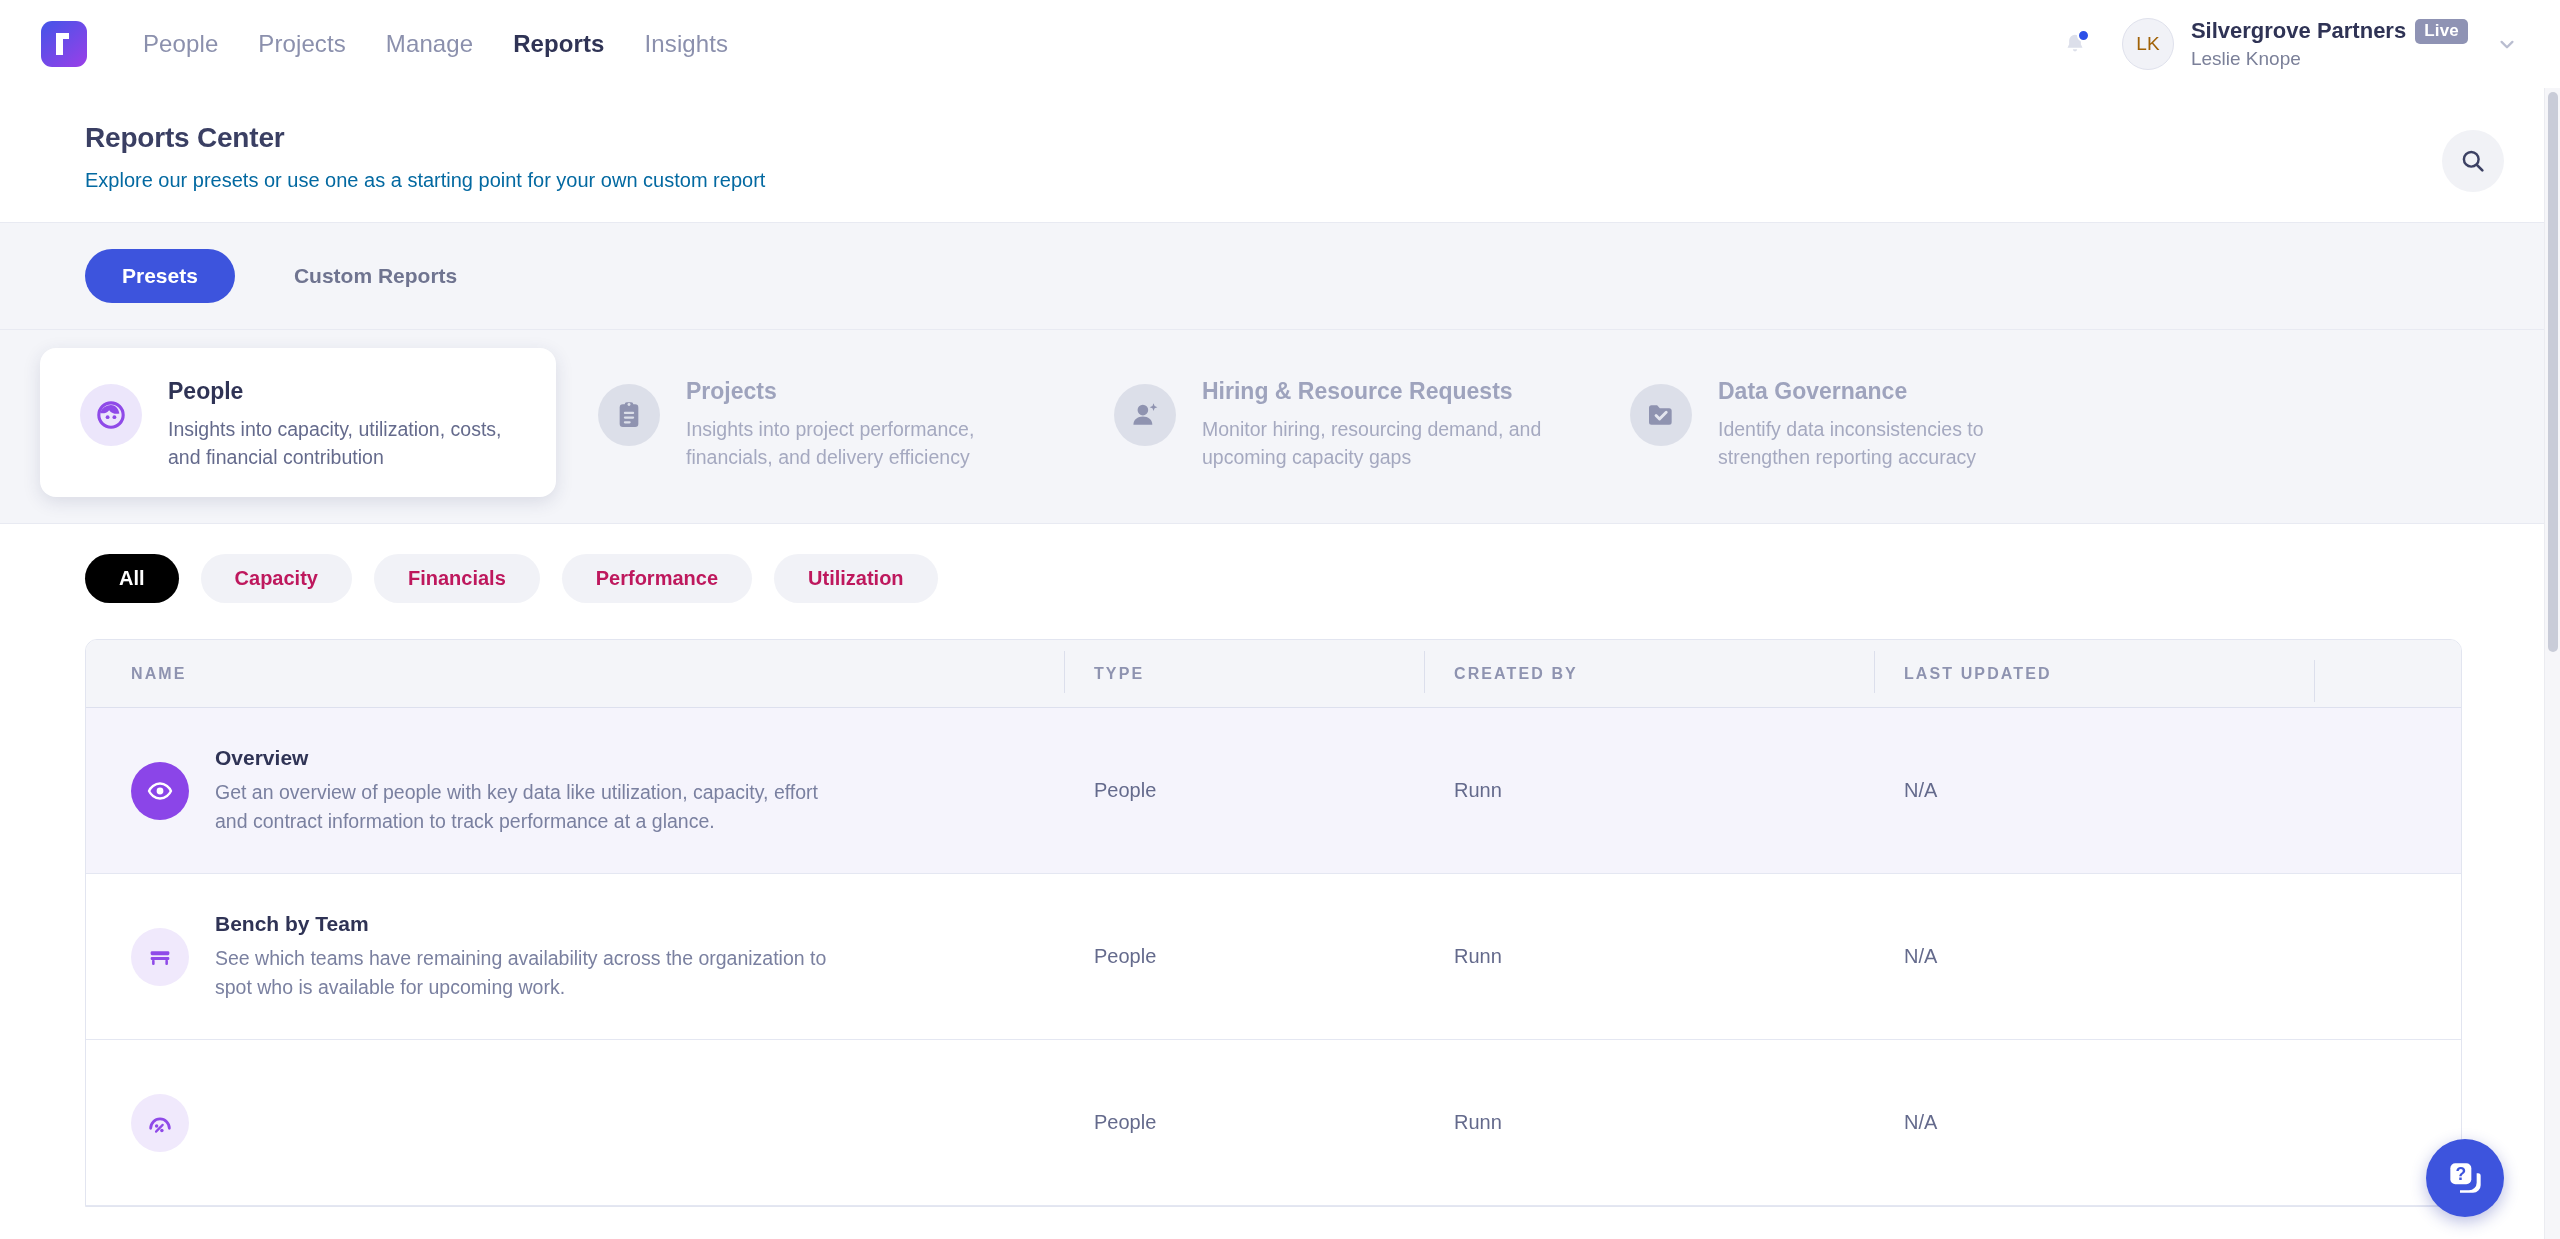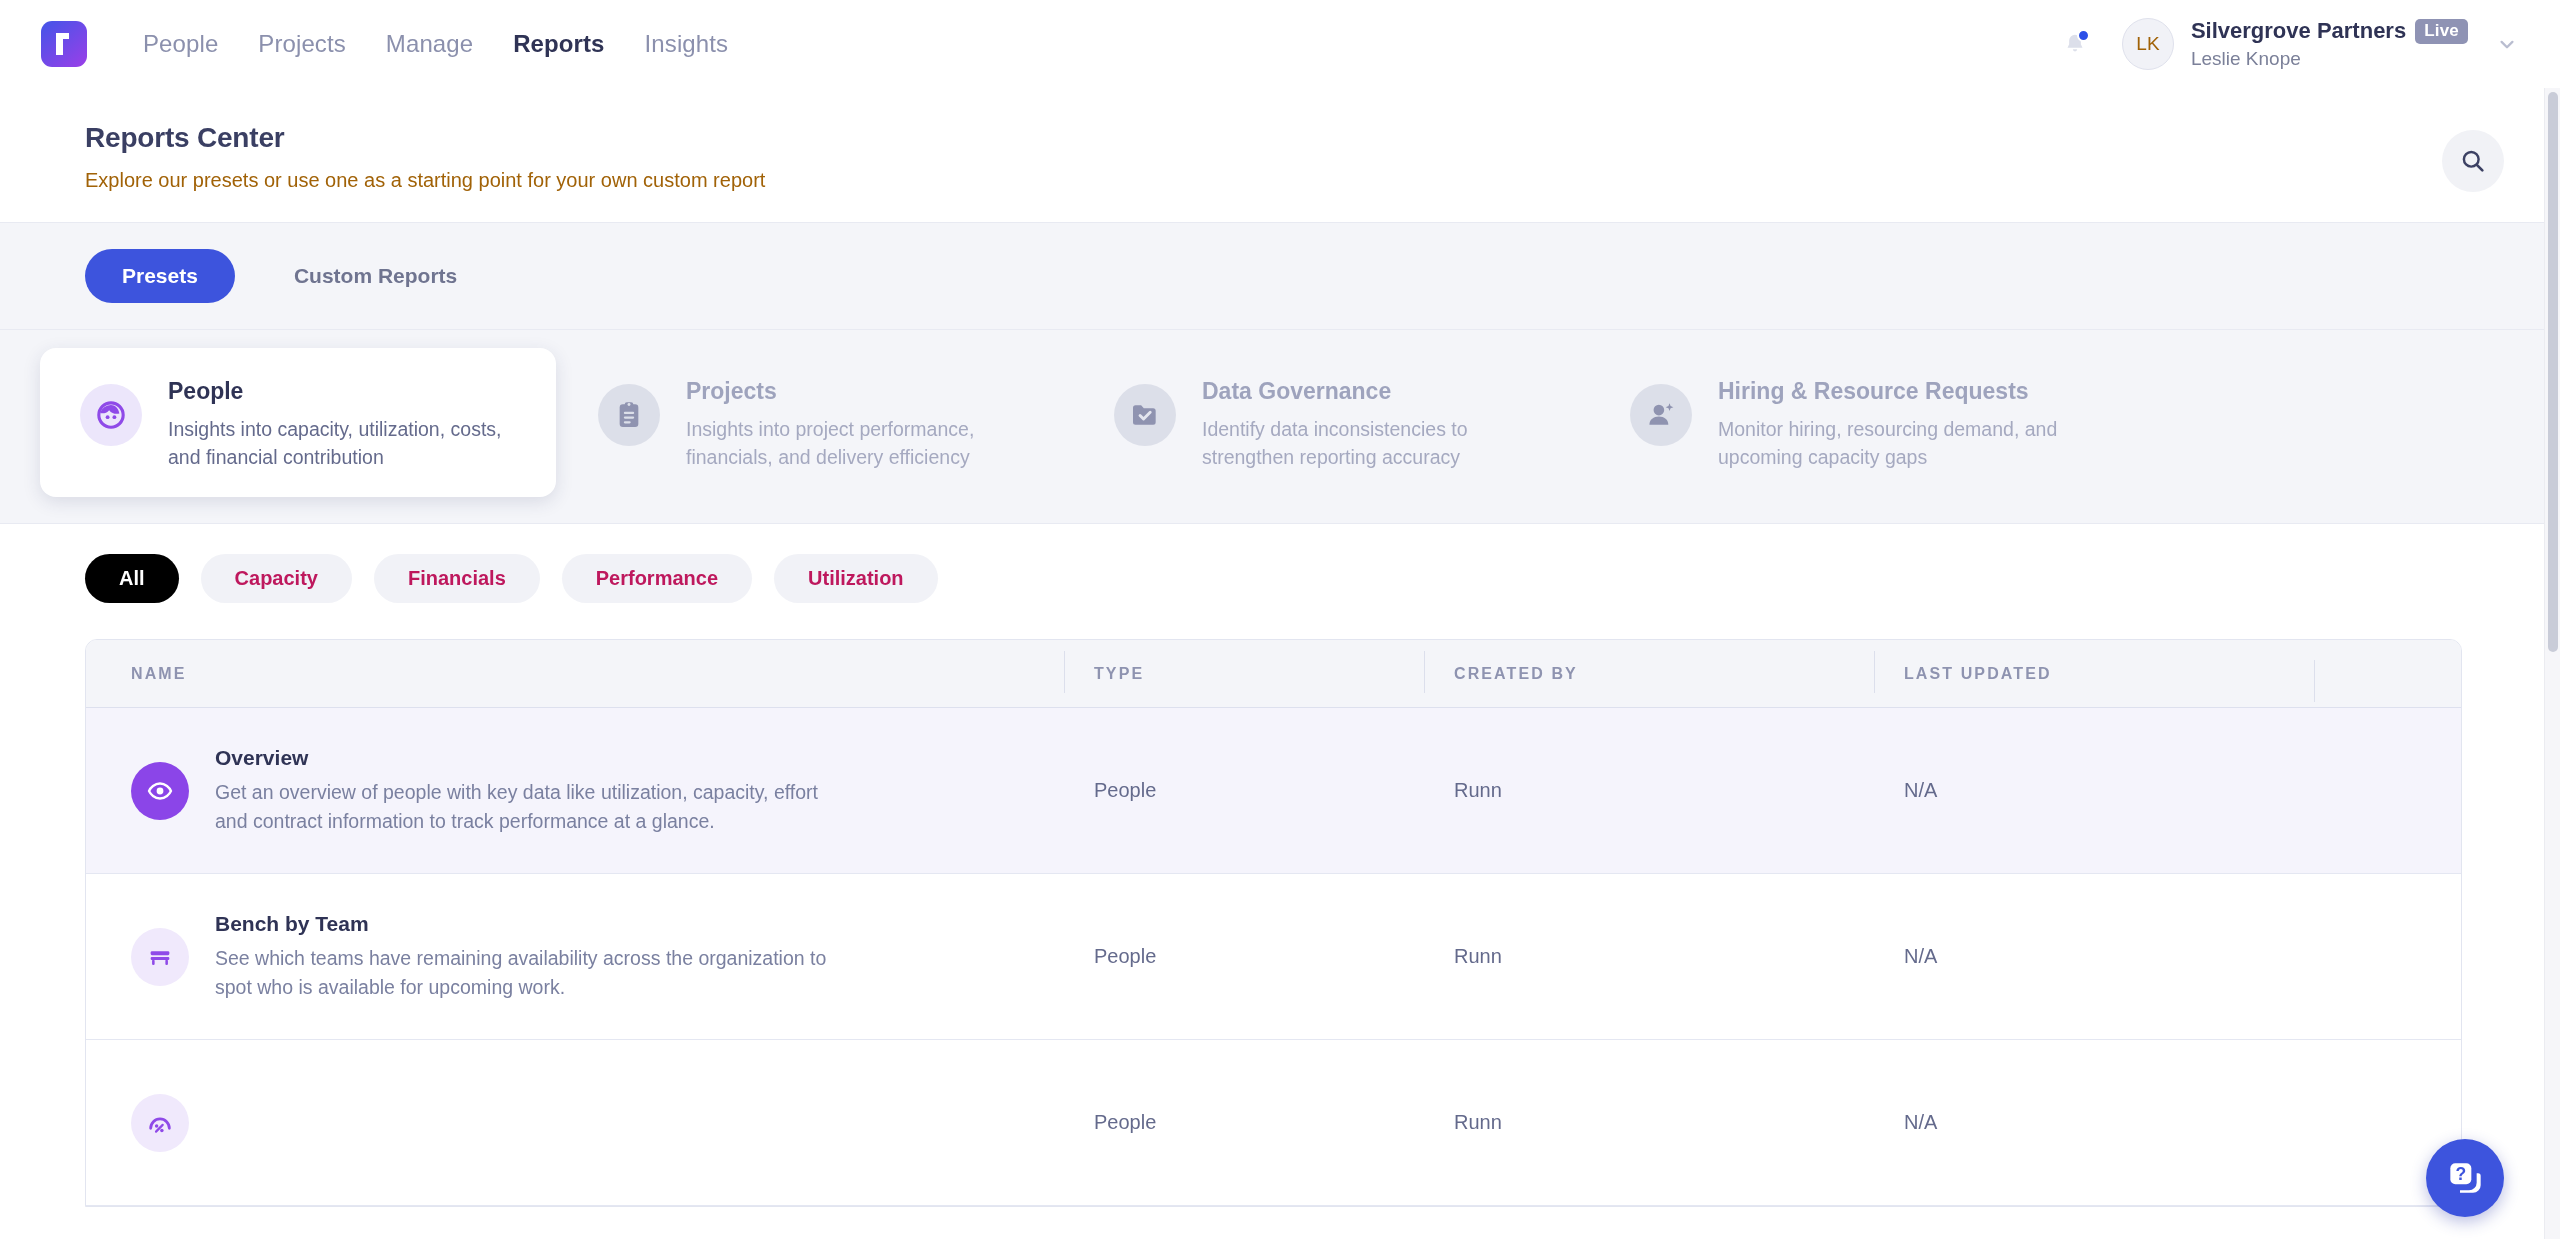--- a/index.html
+++ b/index.html
@@ -52,21 +52,21 @@
   }
   .user-name { font-size: 19px; color: #7b8099; margin-top: 2px; }
   .caret { margin-left: 26px; cursor: pointer; display:flex; align-items:center; }
 
   
   .page-head {
     padding: 34px 40px 30px 85px; position: relative;
     border-bottom: 1px solid #e8eaf2;
   }
   .page-title { font-size: 28px; font-weight: 700; color: #3a3f63; letter-spacing: -.2px; }
-  .page-sub { font-size: 20px; color: #a16207; margin-top: 15px; }
+  .page-sub { font-size: 20px; color: #0369a1; margin-top: 15px; }
   .search-btn {
     position: absolute; right: 56px; top: 42px;
     width: 62px; height: 62px; border-radius: 50%;
     background: #f1f2f6; display: flex; align-items: center; justify-content: center;
     cursor: pointer;
   }
 
   
   .tabbar {
     background: #f4f5f9; padding: 26px 40px 26px 85px;
@@ -259,41 +259,41 @@
       </div>
       <div>
         <div class="cat-title">Projects</div>
         <div class="cat-desc">Insights into project performance, financials, and delivery efficiency</div>
       </div>
     </div>
 
     <div class="cat">
       <div class="cat-icon">
         <svg width="32" height="32" viewBox="0 0 24 24">
+          <circle cx="10.4" cy="8.3" r="4" fill="#8f93b0"></circle>
+          <path d="M3.3 19.4c0-3.9 3.2-6.2 7.1-6.2s7.1 2.3 7.1 6.2z" fill="#8f93b0"></path>
+          <path d="M18.4 3.2l.8 2.1 2.1.8-2.1.8-.8 2.1-.8-2.1-2.1-.8 2.1-.8z" fill="#8f93b0"></path>
+        </svg>
+      </div>
+      <div>
+        <div class="cat-title">Hiring &amp; Resource Requests</div>
+        <div class="cat-desc">Monitor hiring, resourcing demand, and upcoming capacity gaps</div>
+      </div>
+    </div>
+
+    <div class="cat">
+      <div class="cat-icon">
+        <svg width="32" height="32" viewBox="0 0 24 24">
           <path d="M3 6.6a1.9 1.9 0 0 1 1.9-1.9h4.2l2 2.3h7a1.9 1.9 0 0 1 1.9 1.9v8.6a1.9 1.9 0 0 1-1.9 1.9H4.9A1.9 1.9 0 0 1 3 17.5z" fill="#8f93b0"></path>
           <path d="M8.3 12.4l2.6 2.6 5-5" fill="none" stroke="#e4e6ef" stroke-width="2.2" stroke-linecap="round" stroke-linejoin="round"></path>
         </svg>
       </div>
       <div>
         <div class="cat-title">Data Governance</div>
         <div class="cat-desc">Identify data inconsistencies to strengthen reporting accuracy</div>
-      </div>
-    </div>
-
-    <div class="cat">
-      <div class="cat-icon">
-        <svg width="32" height="32" viewBox="0 0 24 24">
-          <circle cx="10.4" cy="8.3" r="4" fill="#8f93b0"></circle>
-          <path d="M3.3 19.4c0-3.9 3.2-6.2 7.1-6.2s7.1 2.3 7.1 6.2z" fill="#8f93b0"></path>
-          <path d="M18.4 3.2l.8 2.1 2.1.8-2.1.8-.8 2.1-.8-2.1-2.1-.8 2.1-.8z" fill="#8f93b0"></path>
-        </svg>
-      </div>
-      <div>
-        <div class="cat-title">Hiring &amp; Resource Requests</div>
-        <div class="cat-desc">Monitor hiring, resourcing demand, and upcoming capacity gaps</div>
       </div>
     </div>
   </div>
 
   <div class="chips">
     <div class="chip active">All</div>
     <div class="chip">Capacity</div>
     <div class="chip">Financials</div>
     <div class="chip">Performance</div>
     <div class="chip">Utilization</div>

